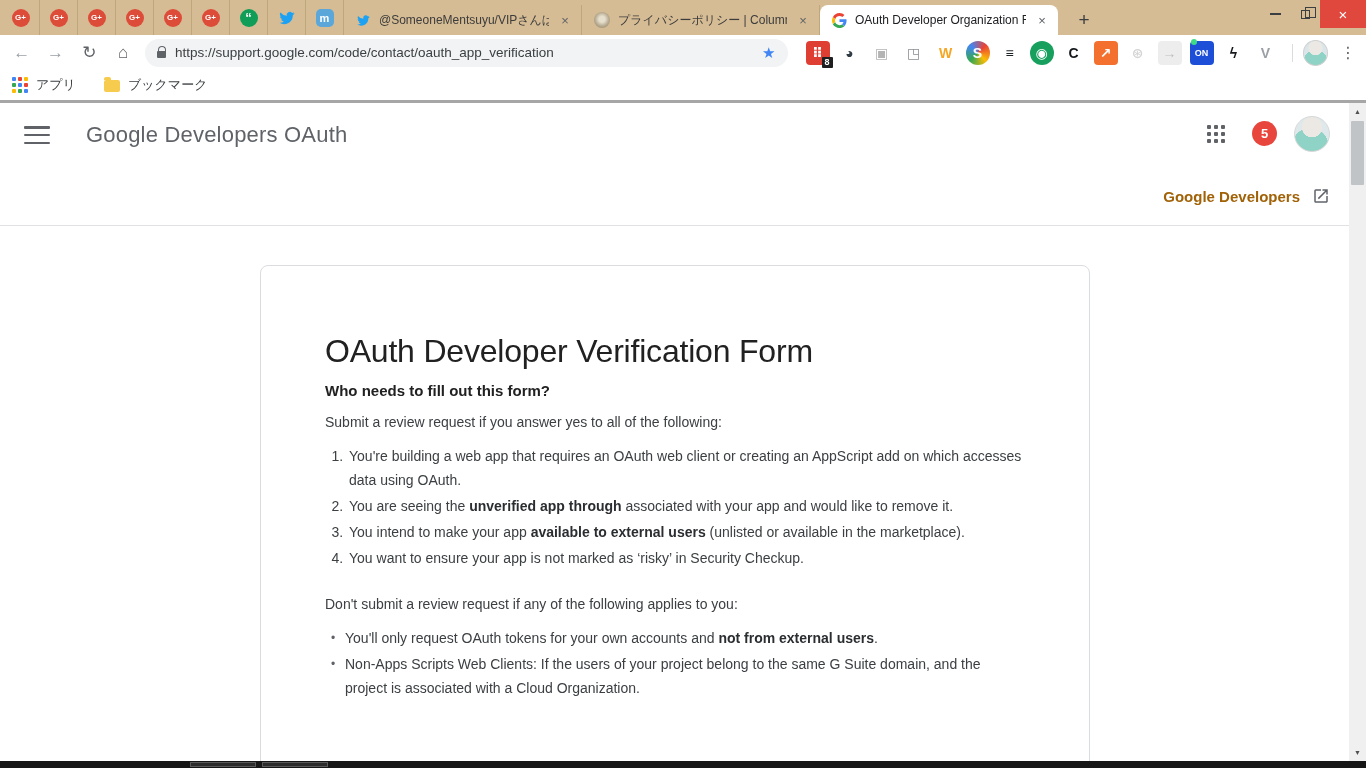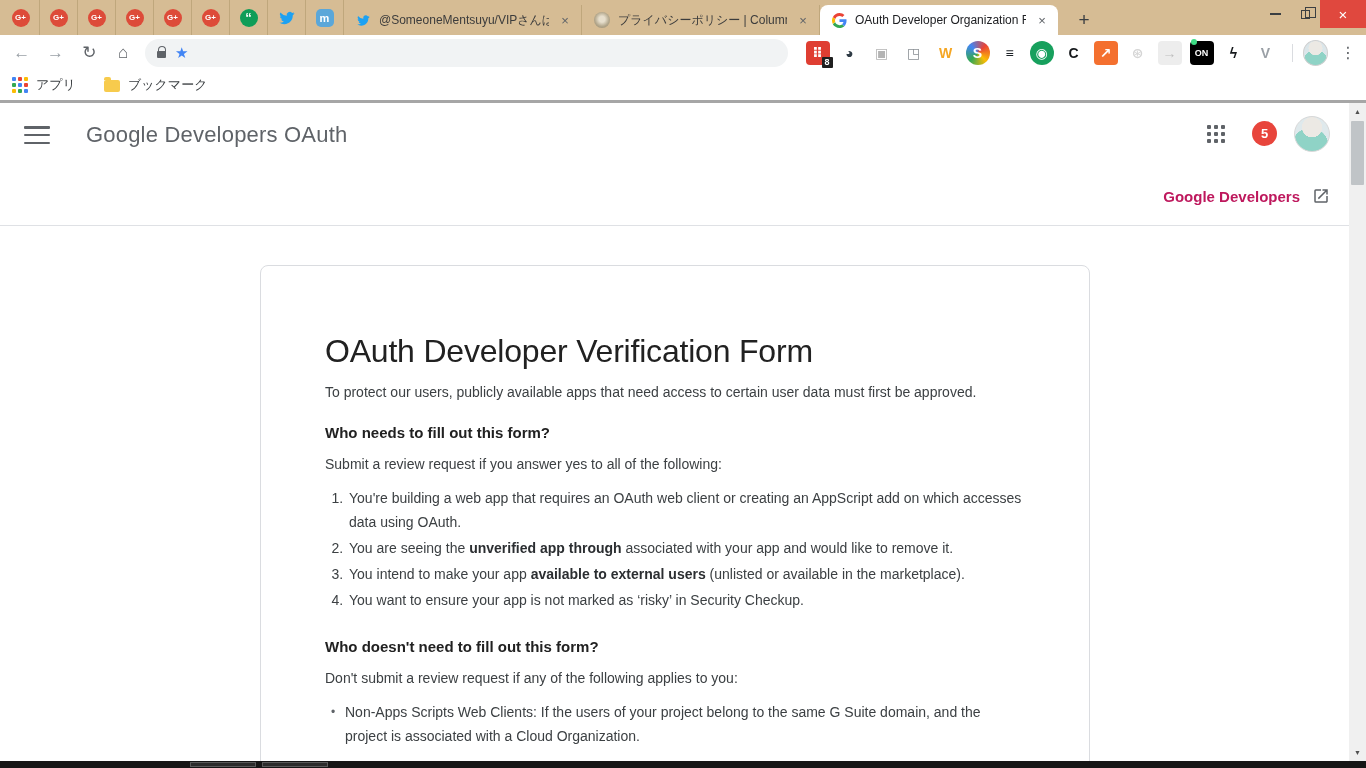--- a/index.html
+++ b/index.html
@@ -57,21 +57,21 @@
   
   .page { position:relative; height:658px; background:#fff; overflow:hidden; }
   .hamburger { position:absolute; left:24px; top:21px; width:26px; height:22px; display:flex; flex-direction:column; justify-content:space-between; padding:2px 0; }
   .hamburger span { height:2.5px; background:#5f6368; border-radius:1px; }
   .app-title { position:absolute; left:86px; top:19px; font-size:22px; color:#5f6368; letter-spacing:0.2px; }
   .grid9 { position:absolute; left:1207px; top:22px; display:grid; grid-template-columns:repeat(3,4px); grid-gap:3px; }
   .grid9 span { width:4px; height:4px; background:#5f6368; border-radius:1px; }
   .notif-badge { position:absolute; left:1252px; top:18px; width:25px; height:25px; border-radius:50%; background:#e8453c; color:#fff; font-size:13px; font-weight:bold; display:flex; align-items:center; justify-content:center; }
   .avatar-lg { position:absolute; left:1294px; top:13px; width:36px; height:36px; border-radius:50%; background: radial-gradient(circle at 50% 30%, #ece9e4 0 34%, transparent 35%), radial-gradient(circle at 45% 85%, #8fd3c6 0 52%, transparent 53%), #dfe9ec; border:1px solid #d8d8d8; }
   .dev-link { position:absolute; right:36px; top:84px; display:flex; align-items:center; gap:12px; }
-  .dev-link .txt { font-size:15px; font-weight:bold; color:#be185d; }
+  .dev-link .txt { font-size:15px; font-weight:bold; color:#a16207; }
   .dev-link svg { width:18px; height:18px; fill:#5f6368; }
   .header-divider { position:absolute; left:0; right:17px; top:122px; height:1px; background:#dfe1e5; }
 
   .card { position:absolute; left:260px; top:162px; width:830px; height:700px; background:#fff; border:1px solid #dadce0; border-radius:8px; padding:66px 64px 40px; }
   .card h1 { font-size:32px; line-height:38px; font-weight:400; color:#212121; margin:0 0 12px; letter-spacing:-0.2px; }
   .card .intro { font-size:14px; line-height:20px; color:#3c4043; margin:0 0 22px; }
   .card h3 { font-size:15px; color:#212121; font-weight:bold; margin:0 0 15px; }
   .card .lead { font-size:14px; color:#3c4043; margin:0 0 14px; }
   .card ol { margin:0 0 26px; padding-left:22px; font-size:14px; line-height:24px; color:#3c4043; }
   .card ol li { padding-left:2px; margin-bottom:2px; }
@@ -171,36 +171,37 @@
   </div>
 </div>
 
 <div class="toolbar">
   <div class="navbtn dim">←</div>
   <div class="navbtn dim">→</div>
   <div class="navbtn">↻</div>
   <div class="navbtn">⌂</div>
   <div class="urlbar">
     <span class="lock"></span>
+    <span class="url">https://support.google.com/code/contact/oauth_app_verification</span>
     <span class="star">★</span>
   </div>
   <div class="extbox">
       <div class="ext" style="background: rgb(223, 62, 50); color: rgb(255, 255, 255);">⠿<span class="ext-badge">8</span></div>
       <div class="ext round" style="background: transparent; color: rgb(47, 59, 69);">◕</div>
       <div class="ext" style="background: transparent; color: rgb(180, 180, 180);">▣</div>
       <div class="ext" style="background: transparent; color: rgb(138, 143, 148);">◳</div>
       <div class="ext" style="background: transparent; color: rgb(245, 166, 35);">W</div>
       <div class="ext round" style="background: conic-gradient(from 45deg, rgb(234, 67, 53), rgb(251, 188, 5), rgb(52, 168, 83), rgb(66, 133, 244), rgb(234, 67, 53)); color: rgb(255, 255, 255);">S</div>
       <div class="ext" style="background: transparent; color: rgb(29, 34, 39);">≡</div>
       <div class="ext round" style="background: rgb(23, 160, 93); color: rgb(255, 255, 255);">◉</div>
       <div class="ext" style="background: transparent; color: rgb(20, 23, 26);">C</div>
       <div class="ext" style="background: rgb(244, 112, 47); color: rgb(255, 255, 255);">↗</div>
       <div class="ext" style="background: transparent; color: rgb(213, 213, 213);">⊛</div>
       <div class="ext" style="background: rgb(237, 237, 237); color: rgb(189, 189, 189);">→</div>
-      <div class="ext small" style="background: #000000; color: rgb(255, 255, 255);">ON<span class="ext-dot" style="background: rgb(61, 220, 132);"></span></div>
+      <div class="ext small" style="background: #1d4ed8; color: rgb(255, 255, 255);">ON<span class="ext-dot" style="background: rgb(61, 220, 132);"></span></div>
       <div class="ext" style="background: transparent; color: rgb(22, 25, 28);">ϟ</div>
       <div class="ext" style="background: transparent; color: rgb(154, 160, 166);">V</div>
     </div>
   <div class="tb-sep"></div>
   <div class="avatar-sm"></div>
   <div class="menu3">⋮</div>
 </div>
 
 <div class="bookmarks">
   <span class="appsgrid">
@@ -244,39 +245,38 @@
   <div class="dev-link">
     <span class="txt">Google Developers</span>
     <svg viewBox="0 0 24 24">
         <path d="M19 19H5V5h7V3H5a2 2 0 0 0-2 2v14a2 2 0 0 0 2 2h14c1.1 0 2-.9 2-2v-7h-2v7zM14 3v2h3.59l-9.83 9.83 1.41 1.41L19 6.41V10h2V3h-7z"></path>
       </svg>
   </div>
   <div class="header-divider"></div>
 
   <div class="card">
     <h1>OAuth Developer Verification Form</h1>
-    <p class="intro">To protect our users, publicly available apps that need access to certain user data must first be approved.</p>
 
     <h3>Who needs to fill out this form?</h3>
     <p class="lead">Submit a review request if you answer yes to all of the following:</p>
     <ol>
 
         <li><span>You're building a web app that requires an OAuth web client or creating an AppScript add on which accesses data using OAuth.</span><b></b><span></span></li>
 
         <li><span>You are seeing the </span><b>unverified app through</b><span> associated with your app and would like to remove it.</span></li>
 
         <li><span>You intend to make your app </span><b>available to external users</b><span> (unlisted or available in the marketplace).</span></li>
 
         <li><span>You want to ensure your app is not marked as ‘risky’ in Security Checkup.</span><b></b><span></span></li>
       </ol>
 
-    <h3 class="second">Who doesn't need to fill out this form?</h3>
     <p class="lead">Don't submit a review request if any of the following applies to you:</p>
     <ul>
 
+        <li><span>You'll only request OAuth tokens for your own accounts and </span><b>not from external users</b><span>.</span></li>
 
 
         <li><span>Non-Apps Scripts Web Clients: If the users of your project belong to the same G Suite domain, and the project is associated with a Cloud Organization.</span><b></b><span></span></li>
 
       </ul>
   </div>
 
   <div class="scrollbar">
     <div class="sb-arrow sb-up">▲</div>
     <div class="sb-thumb"></div>

